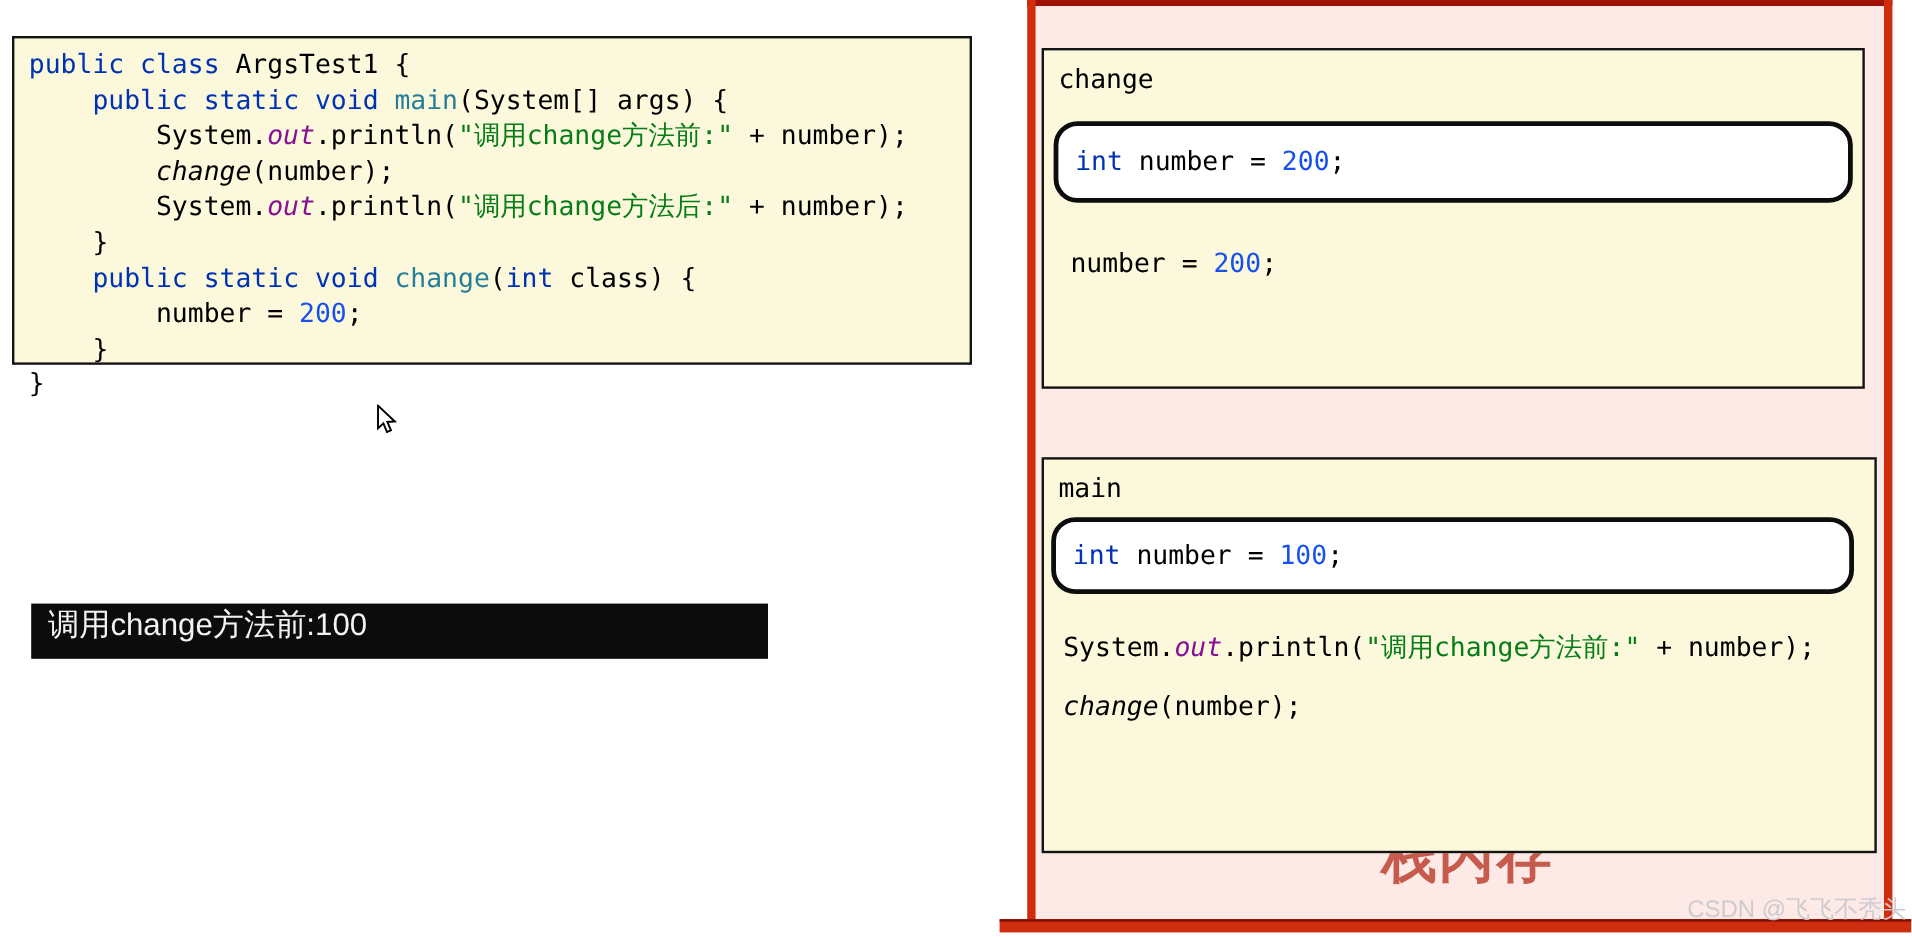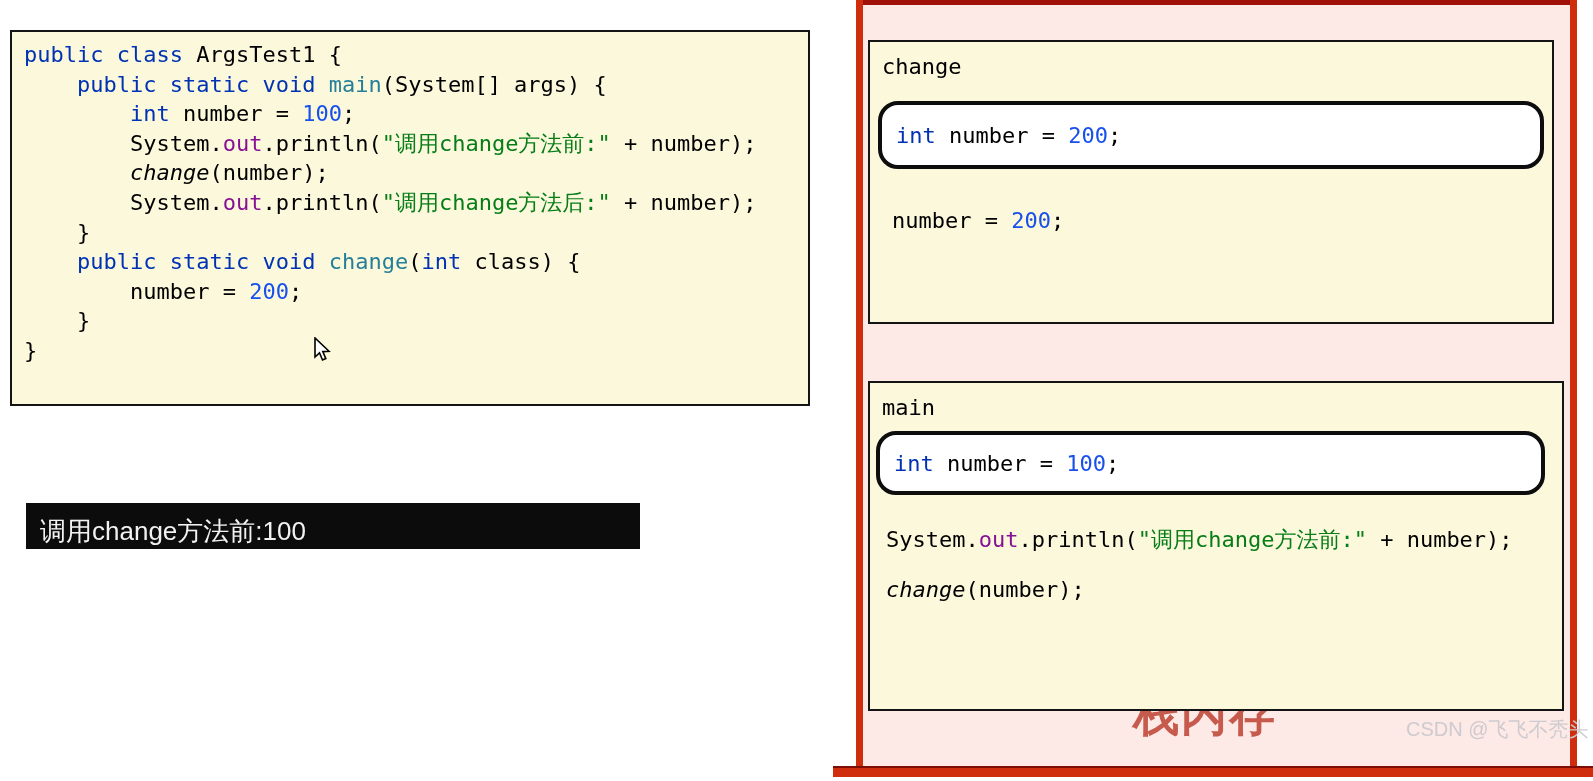--- a/index.html
+++ b/index.html
@@ -3,55 +3,55 @@
 <meta charset="utf-8">
 <title>Java args demo slide</title>
 <style>
   html,body{margin:0;padding:0;background:#ffffff;}
   .canvas{
     position:relative;width:1593px;height:781px;background:#ffffff;overflow:hidden;
     font-family:"DejaVu Sans Mono","Liberation Mono",monospace;
   }
   
   .code-panel{
-    position:absolute;left:10px;top:30px;width:800px;height:376px;
+    position:absolute;left:10px;top:30px;width:800px;height:274px;
     background:#fcf8dc;border:2px solid #141414;box-sizing:border-box;
     padding:8px 0 0 12px;
   }
   .code-line{
     font-size:22px;line-height:29.6px;white-space:pre;color:#000;
   }
   .tok-p{color:#000000;}
   .tok-kw{color:#0033b3;}
   .tok-num{color:#1750eb;}
   .tok-str{color:#067d17;}
-  .tok-field{color:#871094;}
+  .tok-field{color:#871094;font-style:italic;}
   .tok-call{color:#000000;font-style:italic;}
   .tok-method{color:#267f99;}
   
   .cursor{position:absolute;left:311px;top:337px;z-index:6;}
   
   .console-box{
     position:absolute;left:26px;top:503px;width:614px;height:46px;
     background:#0c0c0c;box-sizing:border-box;
-    display:flex;align-items:flex-end;padding-left:14px;
+    display:flex;align-items:flex-start;padding-left:14px;
   }
   .console-text{
     color:#f2f2f2;font-size:26px;
     font-family:"Liberation Sans","DejaVu Sans",sans-serif;
   }
   
   .stack-bg{position:absolute;left:863px;top:5px;width:707px;height:762px;background:#fde9e6;}
   .sp-border-top{position:absolute;left:856px;top:0;width:721px;height:5px;background:#a01208;}
   .sp-border-left{position:absolute;left:856px;top:0;width:7px;height:768px;background:#d02c0e;}
   .sp-border-right{position:absolute;left:1570px;top:0;width:7px;height:768px;background:#d02c0e;}
   .sp-border-bottom{position:absolute;left:833px;top:766px;width:760px;height:9px;background:#d02c0e;border-top:2px solid #7c0e05;box-sizing:content-box;}
   .stack-label{
     position:absolute;left:1115px;top:684px;width:180px;z-index:1;
-    text-align:center;font-size:46px;font-weight:bold;letter-spacing:2px;
+    text-align:right;font-size:46px;font-weight:bold;letter-spacing:2px;
     color:#c65a4c;font-family:"Liberation Sans","DejaVu Sans",sans-serif;
   }
   .frame{
     position:absolute;background:#fcf8dc;border:2px solid #141414;
     box-sizing:border-box;z-index:2;
   }
   .frame-change{left:868px;top:40px;width:686px;height:284px;}
   .frame-main{left:868px;top:381px;width:696px;height:330px;}
   .frame-title{position:absolute;left:12px;top:12px;font-size:22px;color:#000;}
   .var-box{
@@ -60,34 +60,33 @@
     font-size:22px;white-space:pre;
   }
   .frame-change .var-box{left:8px;top:59px;width:666px;height:68px;}
   .frame-main .var-box{left:6px;top:48px;width:669px;height:64px;}
   .stmt{position:absolute;font-size:22px;white-space:pre;color:#000;}
   .frame-change .stmt-0{left:22px;top:166px;}
   .frame-main .stmt-0{left:16px;top:142px;}
   .frame-main .stmt-1{left:16px;top:194px;}
   
   .watermark{
-    position:absolute;left:1406px;top:716px;z-index:10;
+    position:absolute;left:1406px;top:744px;z-index:10;
     font-size:20px;color:rgba(203,201,207,0.95);
     font-family:"Liberation Sans","DejaVu Sans",sans-serif;
   }
 </style>
 </head>
 <body>
 
 <div class="canvas">
 
   <div class="code-panel">
     <div class="code-line"><span class="tok-kw">public</span><span class="tok-p"> </span><span class="tok-kw">class</span><span class="tok-p"> ArgsTest1 {</span></div>
     <div class="code-line"><span class="tok-p">    </span><span class="tok-kw">public</span><span class="tok-p"> </span><span class="tok-kw">static</span><span class="tok-p"> </span><span class="tok-kw">void</span><span class="tok-p"> </span><span class="tok-method">main</span><span class="tok-p">(System[] args) {</span></div>
-    <div class="code-line"><span class="tok-p">        </span><span class="tok-kw">int</span><span class="tok-p"> number = </span><span class="tok-num">100</span><span class="tok-p">;</span></div>
     <div class="code-line"><span class="tok-p">        System.</span><span class="tok-field">out</span><span class="tok-p">.println(</span><span class="tok-str">"调用change方法前:"</span><span class="tok-p"> + number);</span></div>
     <div class="code-line"><span class="tok-p">        </span><span class="tok-call">change</span><span class="tok-p">(number);</span></div>
     <div class="code-line"><span class="tok-p">        System.</span><span class="tok-field">out</span><span class="tok-p">.println(</span><span class="tok-str">"调用change方法后:"</span><span class="tok-p"> + number);</span></div>
     <div class="code-line"><span class="tok-p">    }</span></div>
     <div class="code-line"><span class="tok-p"></span></div>
     <div class="code-line"><span class="tok-p">    </span><span class="tok-kw">public</span><span class="tok-p"> </span><span class="tok-kw">static</span><span class="tok-p"> </span><span class="tok-kw">void</span><span class="tok-p"> </span><span class="tok-method">change</span><span class="tok-p">(</span><span class="tok-kw">int</span><span class="tok-p"> class) {</span></div>
     <div class="code-line"><span class="tok-p">        number = </span><span class="tok-num">200</span><span class="tok-p">;</span></div>
     <div class="code-line"><span class="tok-p">    }</span></div>
     <div class="code-line"><span class="tok-p">}</span></div>
   </div>

